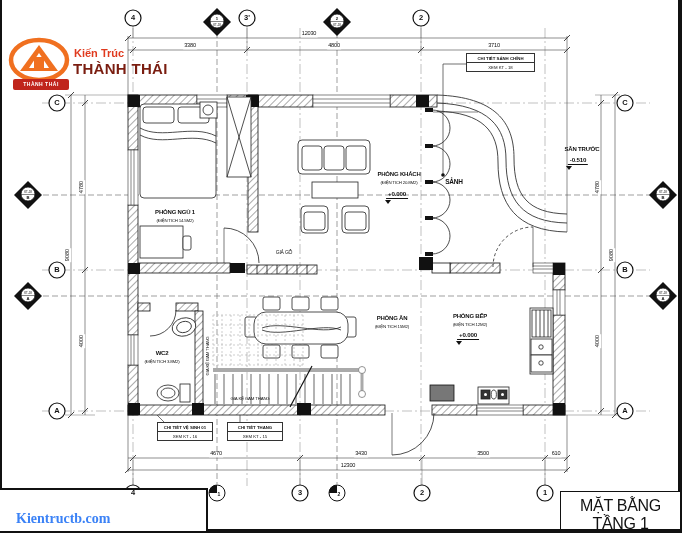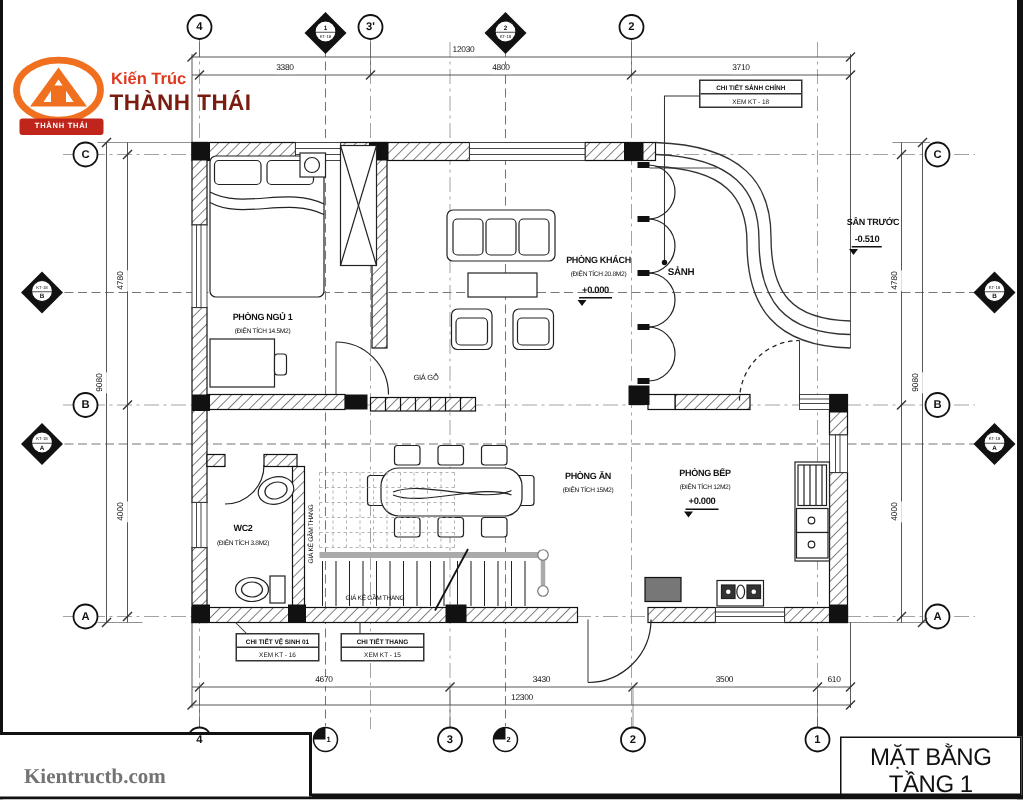--- a/index.html
+++ b/index.html
@@ -36,21 +36,21 @@
   #brand-tagline{position:absolute;left:74px;top:47px;font-size:11px;font-weight:700;color:#e03a1e;}
   #brand-name{position:absolute;left:73px;top:60px;font-size:15px;font-weight:700;color:#7a1d10;letter-spacing:0.3px;}
   #brand-badge{position:absolute;left:13px;top:79px;width:56px;height:11px;background:#c0251c;color:#fff;
        font-size:5px;font-weight:700;text-align:center;line-height:11px;letter-spacing:0.5px;border-radius:2px;}
   
   #contact-box{position:absolute;left:0;top:488px;width:206px;height:41px;background:#fff;
        border-top:2px solid #111;border-right:2px solid #111;}
   #contact-phone{position:absolute;left:8px;top:5px;font-family:"Liberation Serif",serif;
        font-size:15px;font-weight:700;color:#5a160e;}
   #contact-web{position:absolute;left:16px;top:21px;font-family:"Liberation Serif",serif;
-       font-size:14px;font-weight:700;color:#737373;}
+       font-size:14px;font-weight:700;color:#3b82f6;}
   
   #title-block{position:absolute;left:560px;top:491px;width:119px;height:37px;background:#fff;
        border:1.5px solid #111;text-align:center;}
   #title-main{font-size:16px;font-weight:400;margin-top:5px;letter-spacing:-0.3px;}
   #title-sub{font-size:6.5px;font-weight:700;margin-top:1px;}
   .bar{position:absolute;background:#111;}
 </style>
 </head>
 <body>
 

